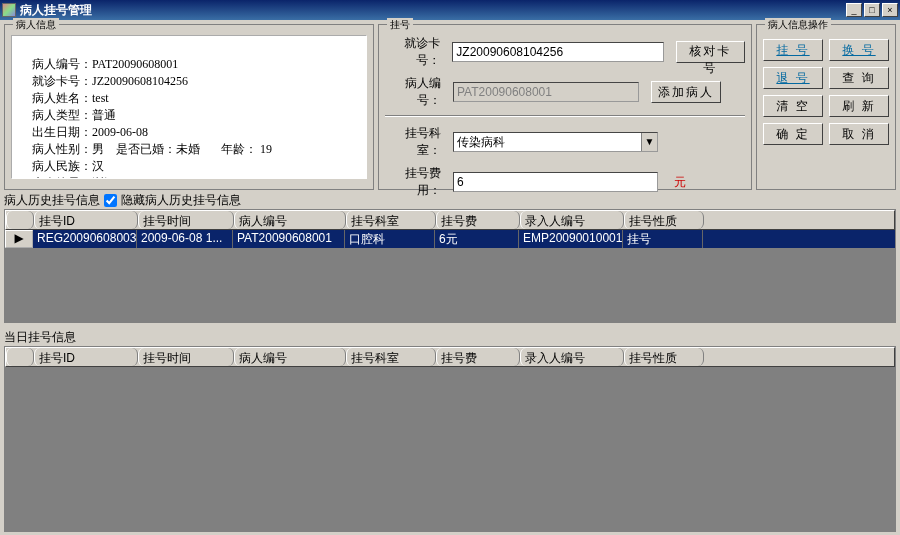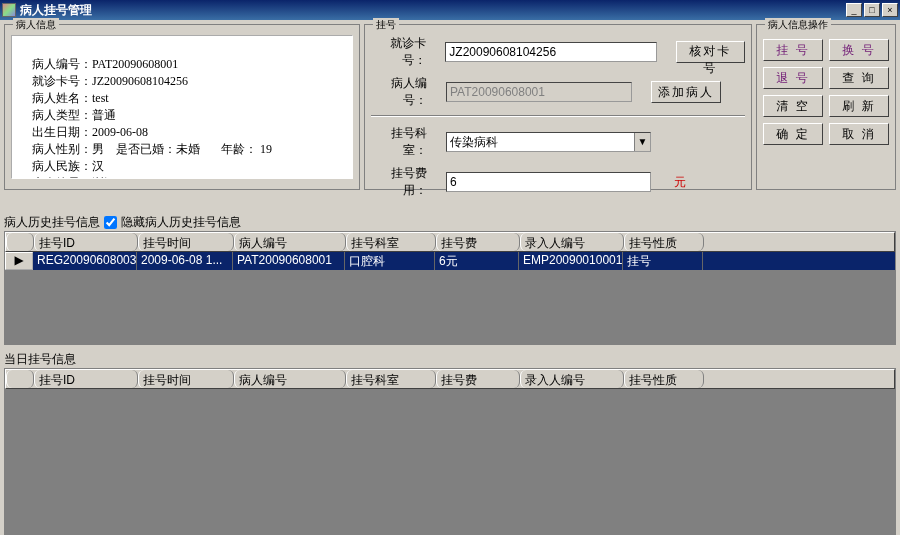--- a/index.html
+++ b/index.html
@@ -60,54 +60,54 @@
   width: 100%; height: 144px;
   resize: none;
   font-family: "SimSun"; font-size: 12px;
   border: 1px inset #fff;
   padding: 20px;
   background:#fff;
   overflow-y: scroll;
   white-space: pre;
 }
 .register { width: 350px; height: 166px; }
-.field-row { display: flex; align-items: center; margin-bottom: 6px; gap:19px;}
+.field-row { display: flex; align-items: center; margin-bottom: 6px; gap:12px;}
 .field-row label { width: 56px; text-align: right; }
 .text-input {
   border: 1px inset #999;
   background: #fff;
   height: 20px;
   padding: 1px 3px;
   font-size: 12px;
   font-family: inherit;
 }
 .text-input.ro { background:#d4d0c8; color:#808080;}
 .btn {
   background:#d4d0c8;
   border:1px solid #fff;
   border-right-color:#404040; border-bottom-color:#404040;
   height:22px; padding:1px 6px;
   font-size:12px; font-family:inherit;
   min-width:66px; cursor:default;
   letter-spacing:2px;
 }
-.btn.disabled { color:#701a75;}
+.btn.disabled { color:#0369a1;text-decoration:underline;}
 hr.sep { border:none; border-top:1px solid #808080; border-bottom:1px solid #fff; margin: 4px 0 8px;}
 .combo {
   display:flex; border:1px inset #999; background:#fff; height:20px; width:205px;
 }
 .combo input { border:none; flex:1; padding:1px 3px; font-size:12px;font-family:inherit;}
 .combo .arrow { width:16px; background:#d4d0c8; border-left:1px solid #808080; text-align:center; font-size:10px; line-height:18px;}
 .fee-input { width:205px;}
 .yuan { color:#c00; margin-left:4px;}
 .ops { flex: 1; height: 166px; }
 .ops-grid { display:grid; grid-template-columns:1fr 1fr; gap:6px; padding-top: 4px;}
 .ops-grid .btn { min-width:60px;}
 .group-history {
-  margin-top: 24px;
+  margin-top: 2px;
 }
 .history-box { border:1px solid #808080; background:#808080; height:114px; padding-top:0;}
 .table-header { display:flex; background:#d4d0c8; height:20px; border:1px solid #fff; border-right-color:#404040; border-bottom-color:#404040;}
 .th {
   border-right:1px solid #808080;
   border-left:1px solid #fff;
   padding:2px 4px; font-size:12px;
   overflow:hidden; white-space:nowrap;border-radius:6px;
 }
 .rowhead { width:28px;}

